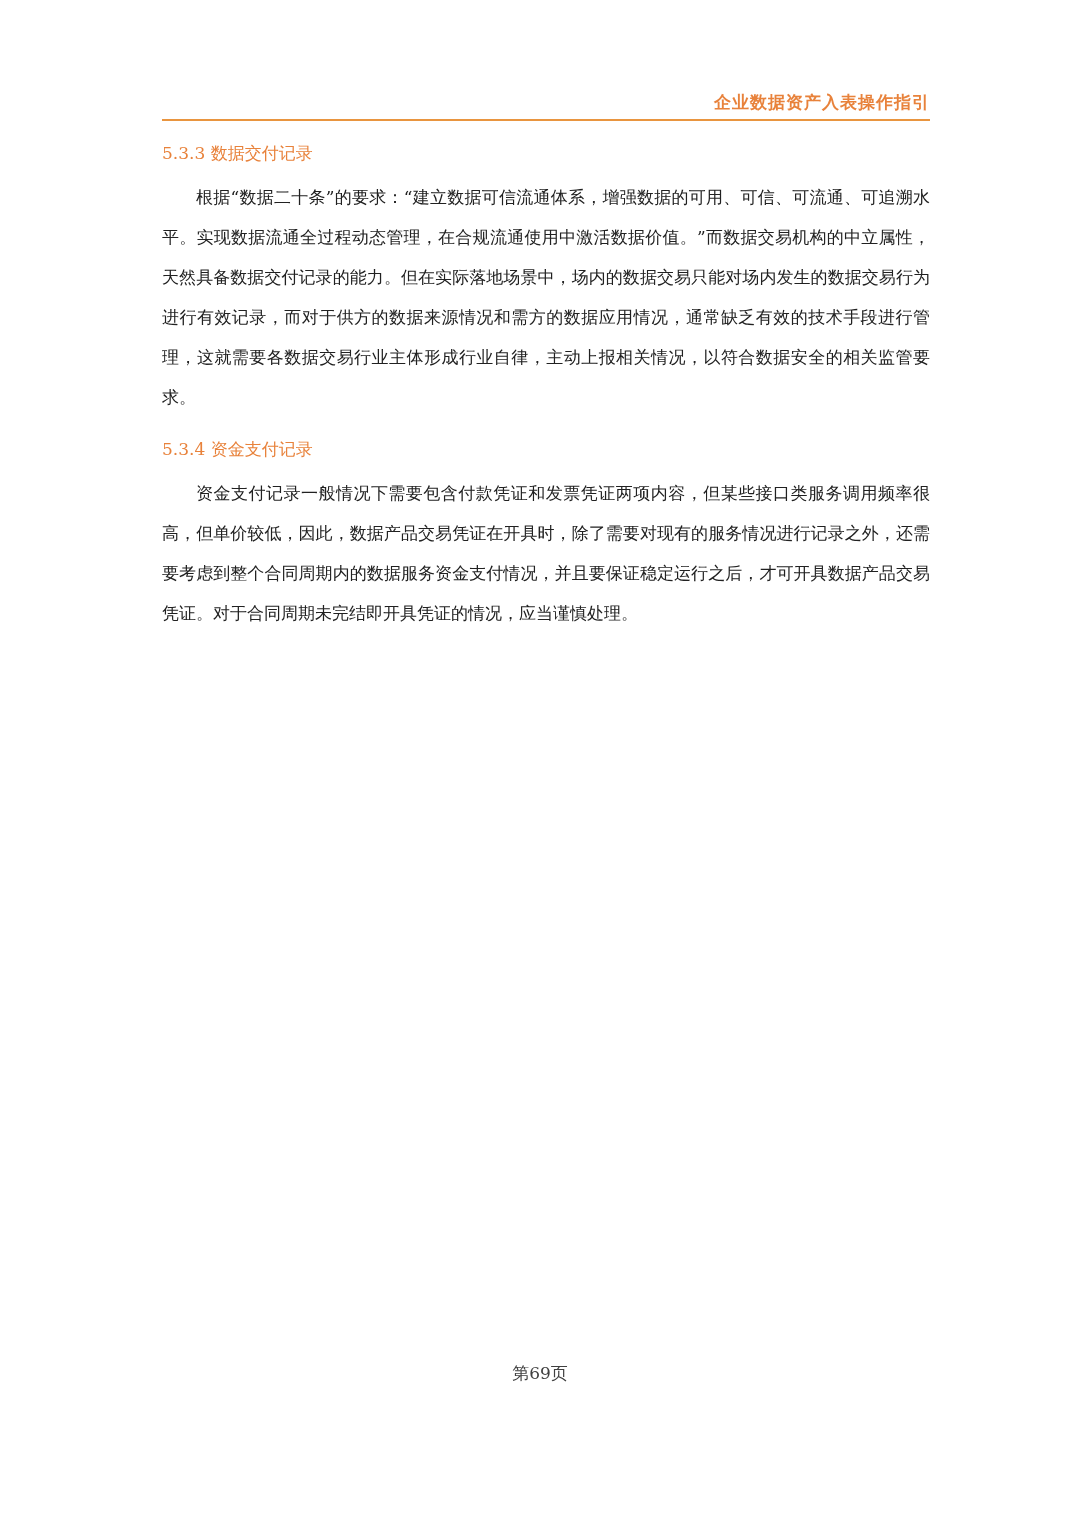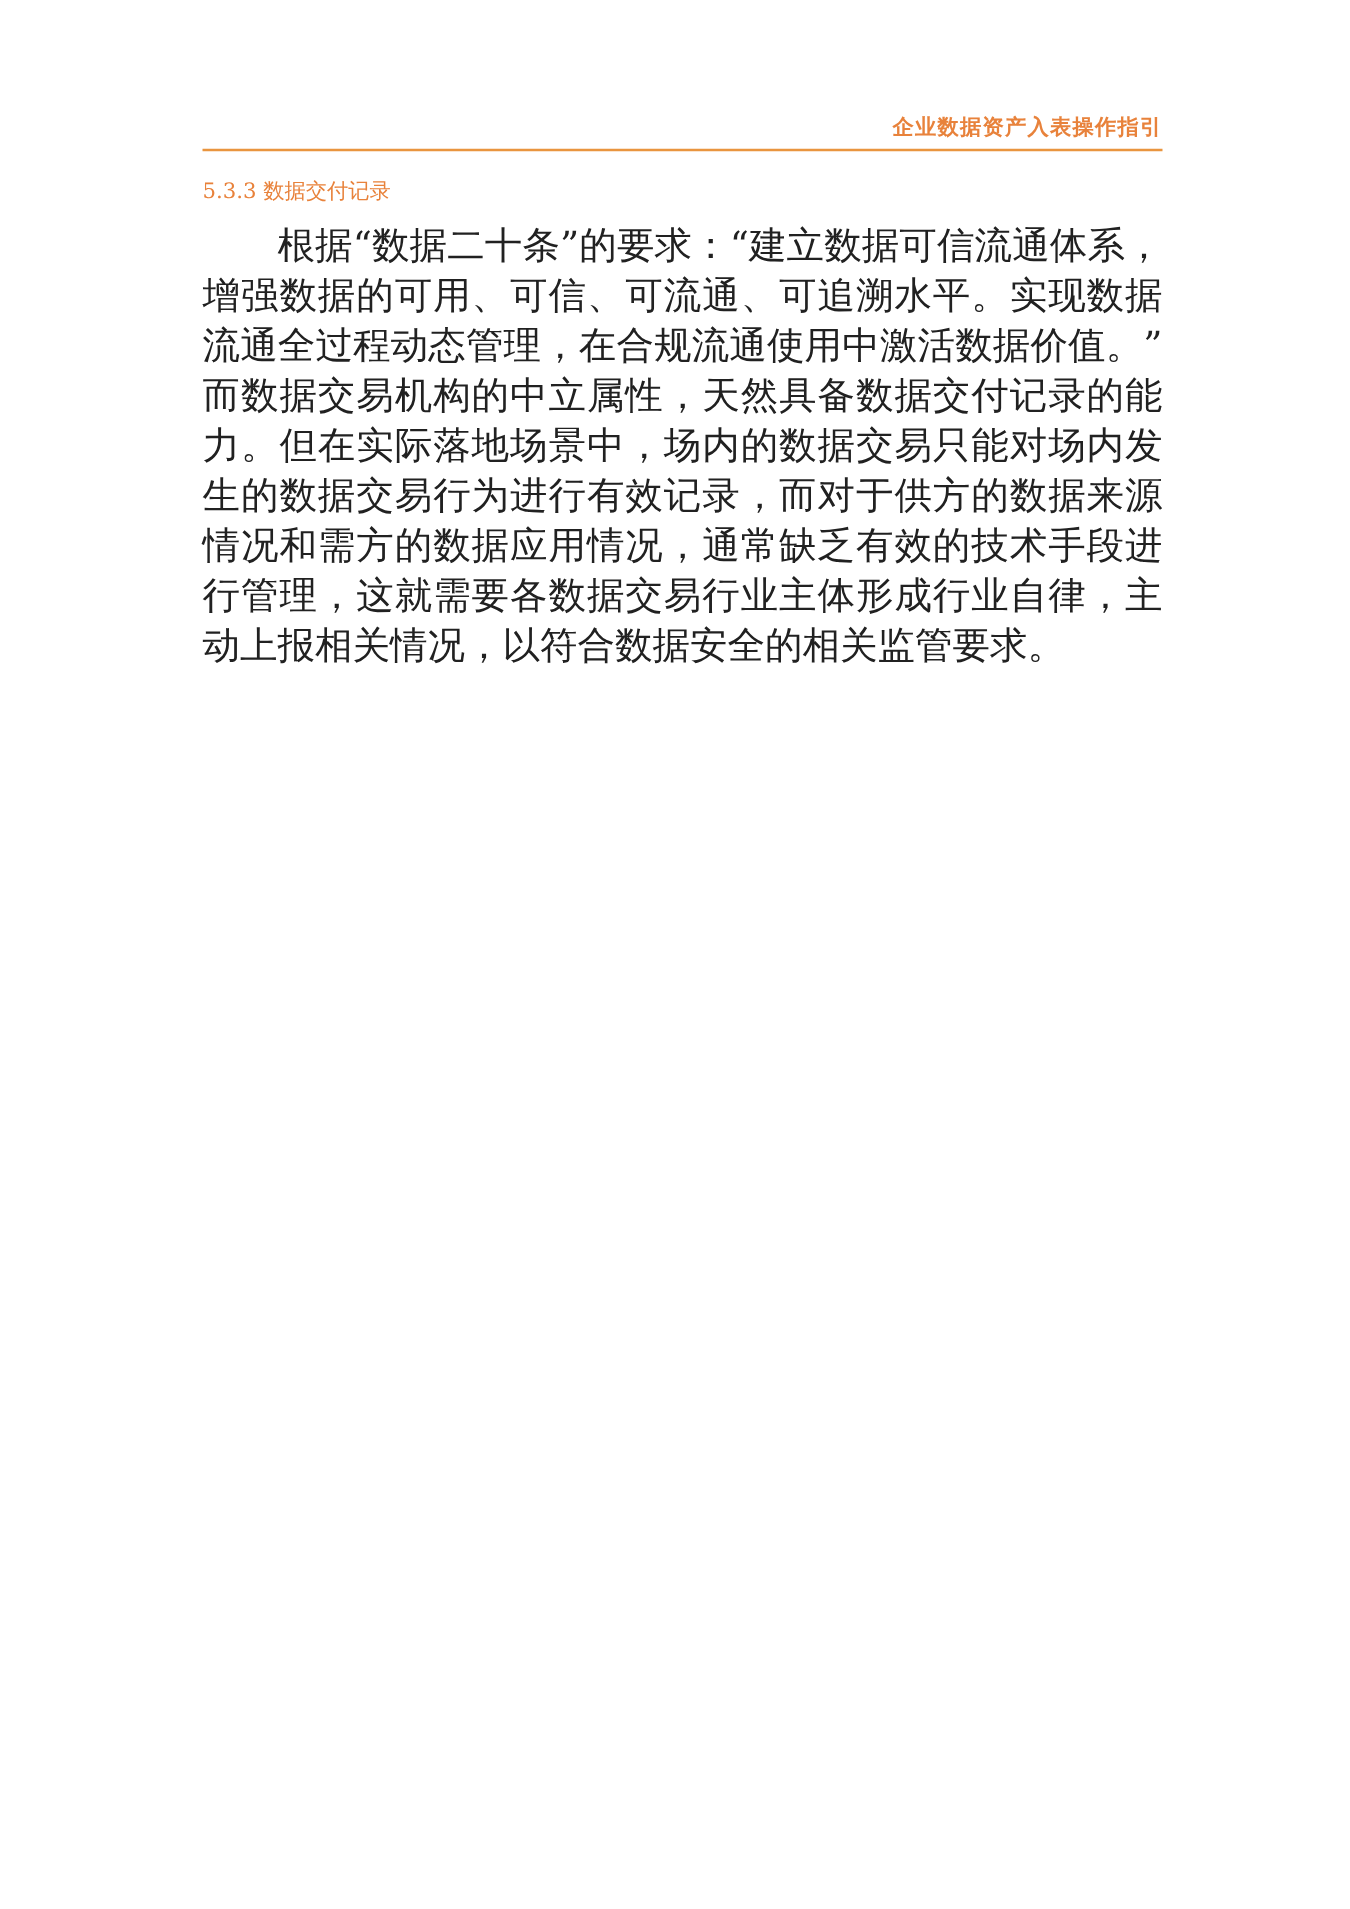--- a/index.html
+++ b/index.html
@@ -38,21 +38,21 @@
   }
   h2.section-heading {
     margin: 15px 0 0 0;
     font-size: 17px;
     line-height: 34px;
     font-weight: 400;
     color: var(--accent);
   }
   p.section-paragraph {
     margin: 7px 0 0 0;
-    font-size: 30px;
+    font-size: 17px;
     line-height: 40px;
     color: var(--body-text);
     text-align: justify;
     text-justify: inter-character;
     text-indent: 2em;
   }
   .page-footer {
     position: absolute;
     top: 1362px;
     left: 0;
@@ -74,17 +74,24 @@
       <div class="header-rule"></div>
     </header>
 
     <main>
 
       <section>
         <h2 class="section-heading">5.3.3 数据交付记录</h2>
         <p class="section-paragraph">根据“数据二十条”的要求：“建立数据可信流通体系，增强数据的可用、可信、可流通、可追溯水平。实现数据流通全过程动态管理，在合规流通使用中激活数据价值。”而数据交易机构的中立属性，天然具备数据交付记录的能力。但在实际落地场景中，场内的数据交易只能对场内发生的数据交易行为进行有效记录，而对于供方的数据来源情况和需方的数据应用情况，通常缺乏有效的技术手段进行管理，这就需要各数据交易行业主体形成行业自律，主动上报相关情况，以符合数据安全的相关监管要求。</p>
       </section>
 
+      <section>
+        <h2 class="section-heading">5.3.4 资金支付记录</h2>
+        <p class="section-paragraph">资金支付记录一般情况下需要包含付款凭证和发票凭证两项内容，但某些接口类服务调用频率很高，但单价较低，因此，数据产品交易凭证在开具时，除了需要对现有的服务情况进行记录之外，还需要考虑到整个合同周期内的数据服务资金支付情况，并且要保证稳定运行之后，才可开具数据产品交易凭证。对于合同周期未完结即开具凭证的情况，应当谨慎处理。</p>
+      </section>
 
     </main>
   </div>
 
+  <footer class="page-footer">
+    <span>第69页</span>
+  </footer>
 </div>
 
 </body></html>

